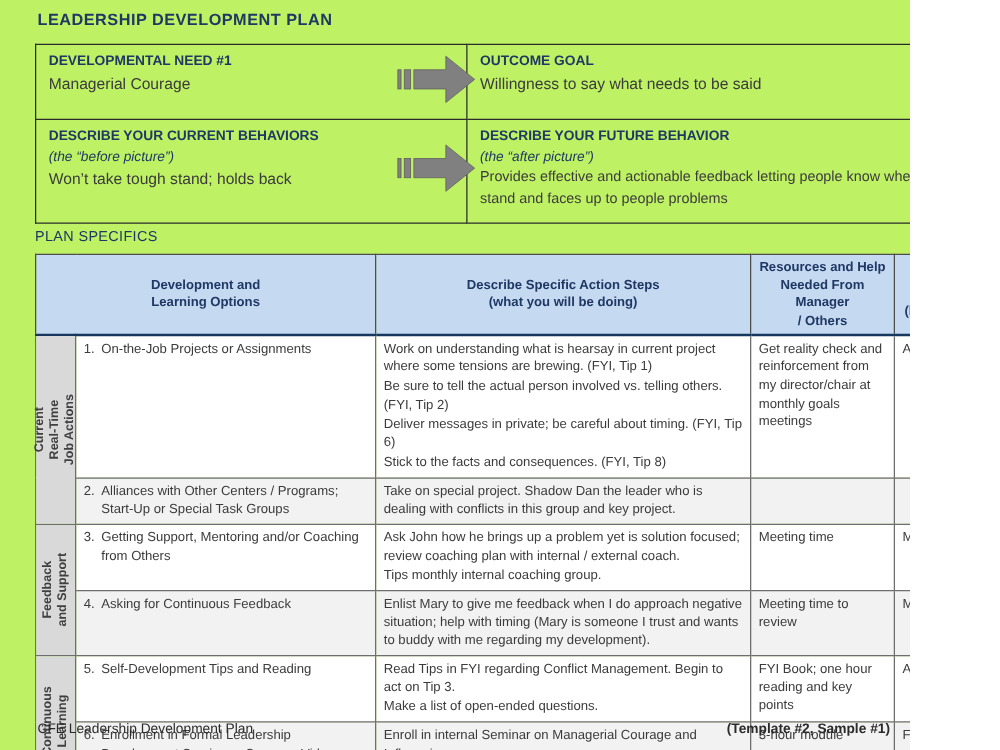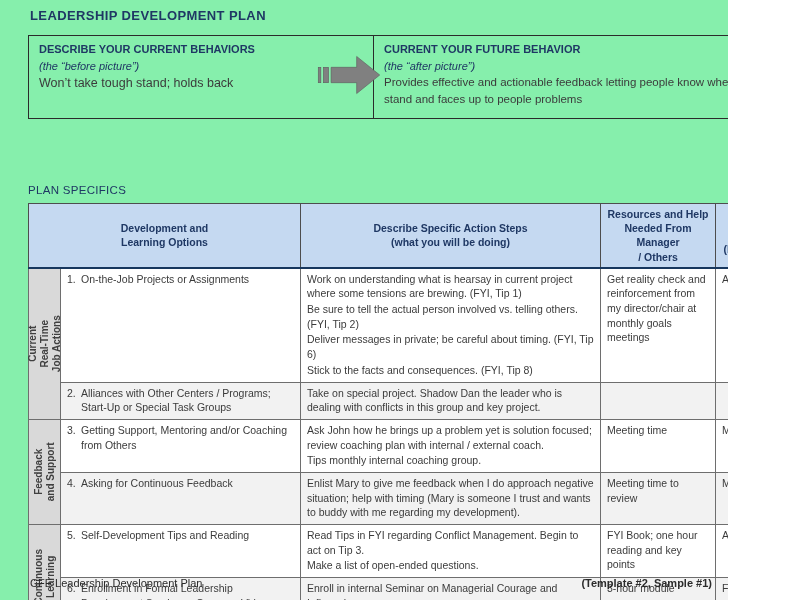--- a/index.html
+++ b/index.html
@@ -1,16 +1,16 @@
 <!DOCTYPE html>
 <html><head>
 <meta charset="utf-8">
 <style>
   html,body{margin:0;padding:0;background:#fff;}
-  #page{position:relative;width:728px;height:600px;background:#86efac;
+  #page{position:relative;width:728px;height:600px;background:#bef264;
         font-family:"Liberation Sans",sans-serif;color:#3b3b3b;overflow:hidden;}
 
   .title{position:absolute;left:30px;top:8px;font-size:13px;font-weight:bold;
          letter-spacing:.4px;color:#1f3864;}
 
   
   table.summary{position:absolute;left:28px;top:35px;width:744px;border-collapse:collapse;table-layout:fixed;}
   table.summary td{border:1px solid #2b2b2b;vertical-align:top;padding:5px 10px;position:relative;}
   .lbl{font-size:11px;font-weight:bold;color:#1f3864;line-height:1.5;}
   .sub{font-size:11px;font-style:italic;color:#1f3864;line-height:1.5;}
@@ -51,35 +51,52 @@
 <div id="page">
 
   <div class="title">LEADERSHIP DEVELOPMENT PLAN</div>
 
   <table class="summary">
     <colgroup>
         <col style="width:345px">
         <col style="width:399px">
       </colgroup>
     <tbody>
+        <tr style="height:60px">
+      <td>
+        <div class="lbl">DEVELOPMENTAL NEED #1</div>
+        <div class="val">Managerial Courage</div>
+        <span class="arrow">
+          <svg width="64" height="40" viewBox="0 0 100 62">
+            <rect x="2" y="19" width="4" height="24" fill="#808080" stroke="#5f5f5f" stroke-width="1"></rect>
+            <rect x="10" y="19" width="8" height="24" fill="#808080" stroke="#5f5f5f" stroke-width="1"></rect>
+            <polygon points="22,19 62,19 62,2 98,31 62,60 62,43 22,43" fill="#808080" stroke="#5f5f5f" stroke-width="1"></polygon>
+          </svg>
+        </span>
+      </td>
+      <td>
+        <div class="lbl">OUTCOME GOAL</div>
+        <div class="val">Willingness to say what needs to be said</div>
+      </td>
+    </tr>
     <tr style="height:83px">
       <td>
         <div class="lbl">DESCRIBE YOUR CURRENT BEHAVIORS</div>
         <div class="sub">(the “before picture”)</div>
         <div class="val">Won’t take tough stand; holds back</div>
         <span class="arrow">
           <svg width="64" height="44" viewBox="0 0 100 62">
             <rect x="2" y="19" width="4" height="24" fill="#808080" stroke="#5f5f5f" stroke-width="1"></rect>
             <rect x="10" y="19" width="8" height="24" fill="#808080" stroke="#5f5f5f" stroke-width="1"></rect>
             <polygon points="22,19 62,19 62,2 98,31 62,60 62,43 22,43" fill="#808080" stroke="#5f5f5f" stroke-width="1"></polygon>
           </svg>
         </span>
       </td>
       <td>
-        <div class="lbl">CURRENT YOUR FUTURE BEHAVIOR</div>
+        <div class="lbl">DESCRIBE YOUR FUTURE BEHAVIOR</div>
         <div class="sub">(the “after picture”)</div>
         <div class="val" style="font-size:11.5px">Provides effective and actionable feedback letting people know where list stand and faces up to people problems</div>
       </td>
     </tr>
   </tbody>
     </table>
 
   <div class="plan-heading">PLAN SPECIFICS</div>
 
   <table class="main">

